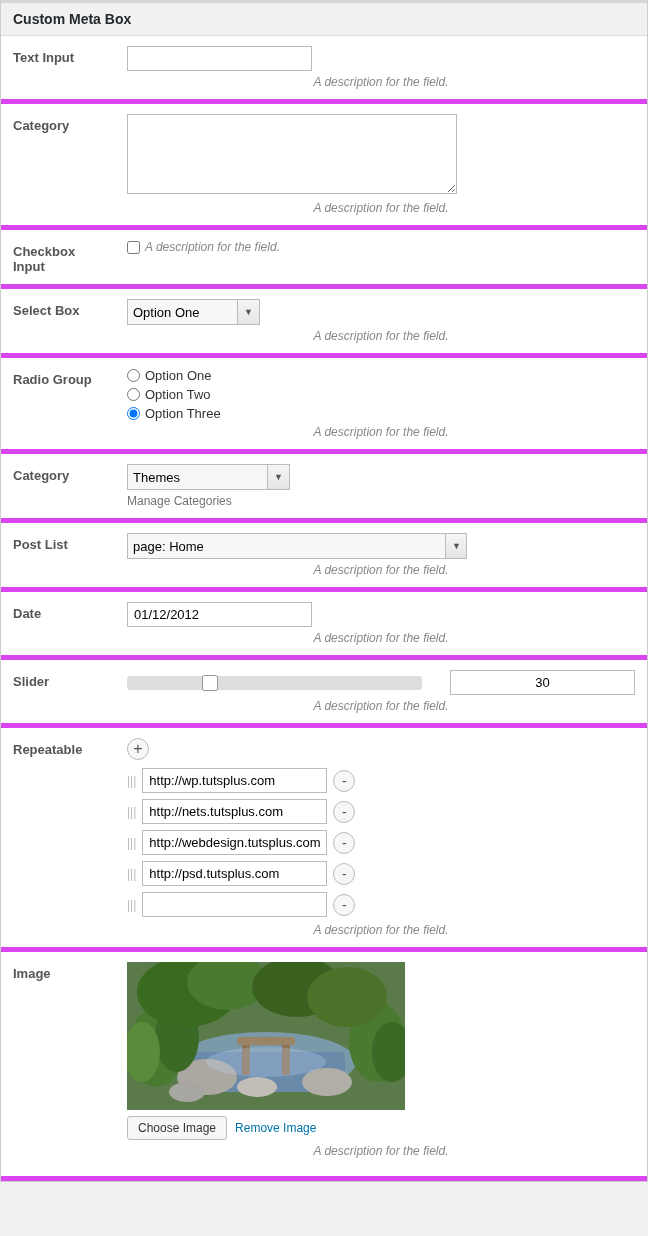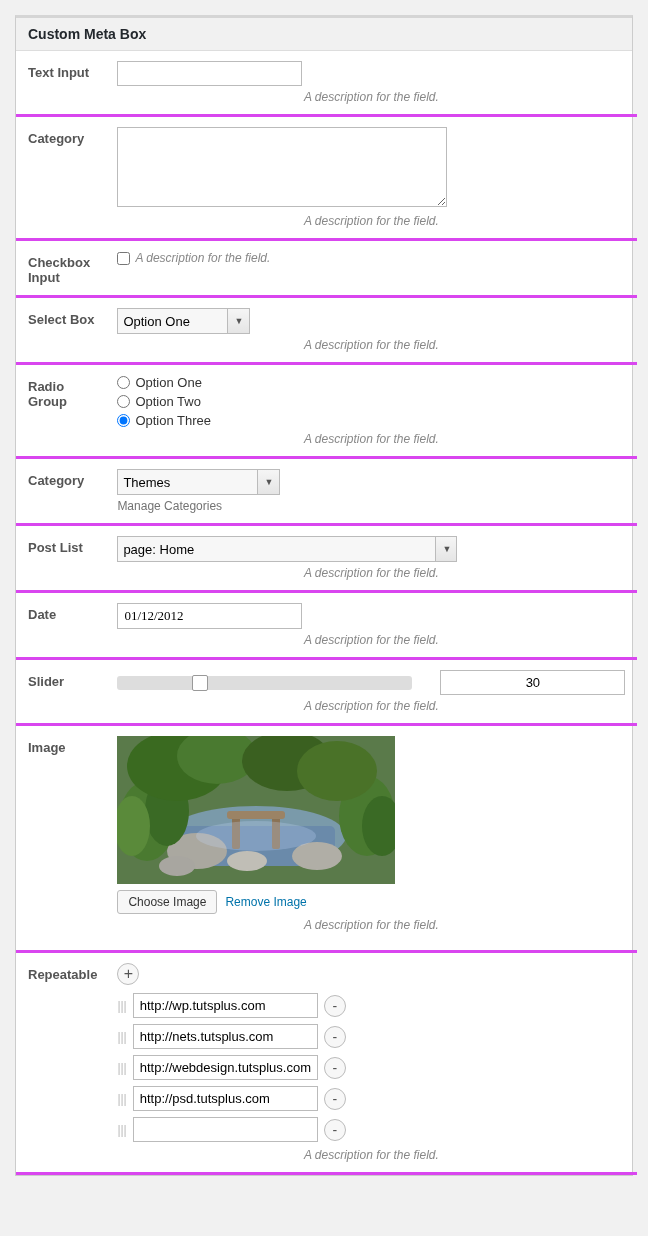--- a/index.html
+++ b/index.html
@@ -8,39 +8,39 @@
       font-size: 13px;
       background: #f1f1f1;
       color: #333;
       width: 648px;
     }
 
     .meta-box {
       background: #fff;
       border: 1px solid #ccc;
       border-top: 3px solid #d5d5d5;
-      margin: 15px;
+      margin: 0;
     }
 
     .meta-box-title {
       background: #f1f1f1;
       border-bottom: 1px solid #ddd;
       padding: 8px 12px;
       font-size: 14px;
       font-weight: bold;
       color: #23282d;
     }
 
     .meta-table {
       width: 100%;
       border-collapse: collapse;
     }
 
     .meta-table tr {
-      border-bottom: 3px solid #d946ef;
+      border-bottom: 5px solid #d946ef;
     }
 
     .meta-table td {
       padding: 10px 12px;
       vertical-align: top;
     }
 
     .meta-table td:first-child {
       width: 215px;
       font-weight: bold;
@@ -116,21 +116,20 @@
     .manage-link {
       color: #737373;
       text-decoration: none;
       font-size: 12px;
       display: block;
       margin-top: 4px;
     }
 
     .date-input {
       width: 185px;
-      font-family: Liberation Serif, serif;
     }
 
     .slider-container {
       display: flex;
       align-items: center;
       gap: 28px;
     }
 
     .slider-track {
       width: 295px;
@@ -406,20 +405,59 @@
           <div class="slider-track">
             <div class="slider-thumb"></div>
           </div>
           <input type="text" class="slider-value-box" value="30" style="">
         </div>
         <div class="description">A description for the field.</div>
       </td>
     </tr>
 
     <tr>
+      <td>Repeatable</td>
+      <td>
+        <div class="repeatable-add">+</div>
+        
+        <div class="repeatable-row">
+          <span class="drag-handle">|||</span>
+          <input type="text" class="repeatable-input" value="http://wp.tutsplus.com" style="">
+          <div class="repeatable-remove">-</div>
+        </div>
+
+        <div class="repeatable-row">
+          <span class="drag-handle">|||</span>
+          <input type="text" class="repeatable-input" value="http://nets.tutsplus.com" style="">
+          <div class="repeatable-remove">-</div>
+        </div>
+
+        <div class="repeatable-row">
+          <span class="drag-handle">|||</span>
+          <input type="text" class="repeatable-input" value="http://webdesign.tutsplus.com" style="">
+          <div class="repeatable-remove">-</div>
+        </div>
+
+        <div class="repeatable-row">
+          <span class="drag-handle">|||</span>
+          <input type="text" class="repeatable-input" value="http://psd.tutsplus.com" style="">
+          <div class="repeatable-remove">-</div>
+        </div>
+
+        <div class="repeatable-row">
+          <span class="drag-handle">|||</span>
+          <input type="text" class="repeatable-input" value="" style="">
+          <div class="repeatable-remove">-</div>
+        </div>
+
+        <div class="description">A description for the field.</div>
+      </td>
+    </tr>
+
+    <tr>
       <td>Image</td>
       <td>
         <div class="image-container">
           <div class="image-preview">
             
             <svg viewBox="0 0 278 148" xmlns="http://www.w3.org/2000/svg">
 
               <rect width="278" height="148" fill="#5a7a4a"></rect>
 
               <ellipse cx="139" cy="100" rx="90" ry="30" fill="#7a9aaa"></ellipse>
@@ -451,54 +489,15 @@
           </div>
           <div class="image-buttons">
             <button class="choose-image-btn">Choose Image</button>
             <a href="#" class="remove-image-link">Remove Image</a>
           </div>
           <div class="description">A description for the field.</div>
         </div>
       </td>
     </tr>
 
-    <tr>
-      <td>Repeatable</td>
-      <td>
-        <div class="repeatable-add">+</div>
-        
-        <div class="repeatable-row">
-          <span class="drag-handle">|||</span>
-          <input type="text" class="repeatable-input" value="http://wp.tutsplus.com" style="">
-          <div class="repeatable-remove">-</div>
-        </div>
-
-        <div class="repeatable-row">
-          <span class="drag-handle">|||</span>
-          <input type="text" class="repeatable-input" value="http://nets.tutsplus.com" style="">
-          <div class="repeatable-remove">-</div>
-        </div>
-
-        <div class="repeatable-row">
-          <span class="drag-handle">|||</span>
-          <input type="text" class="repeatable-input" value="http://webdesign.tutsplus.com" style="">
-          <div class="repeatable-remove">-</div>
-        </div>
-
-        <div class="repeatable-row">
-          <span class="drag-handle">|||</span>
-          <input type="text" class="repeatable-input" value="http://psd.tutsplus.com" style="">
-          <div class="repeatable-remove">-</div>
-        </div>
-
-        <div class="repeatable-row">
-          <span class="drag-handle">|||</span>
-          <input type="text" class="repeatable-input" value="" style="">
-          <div class="repeatable-remove">-</div>
-        </div>
-
-        <div class="description">A description for the field.</div>
-      </td>
-    </tr>
-
   </tbody>
     </table>
 </div>
 
 </body></html>

